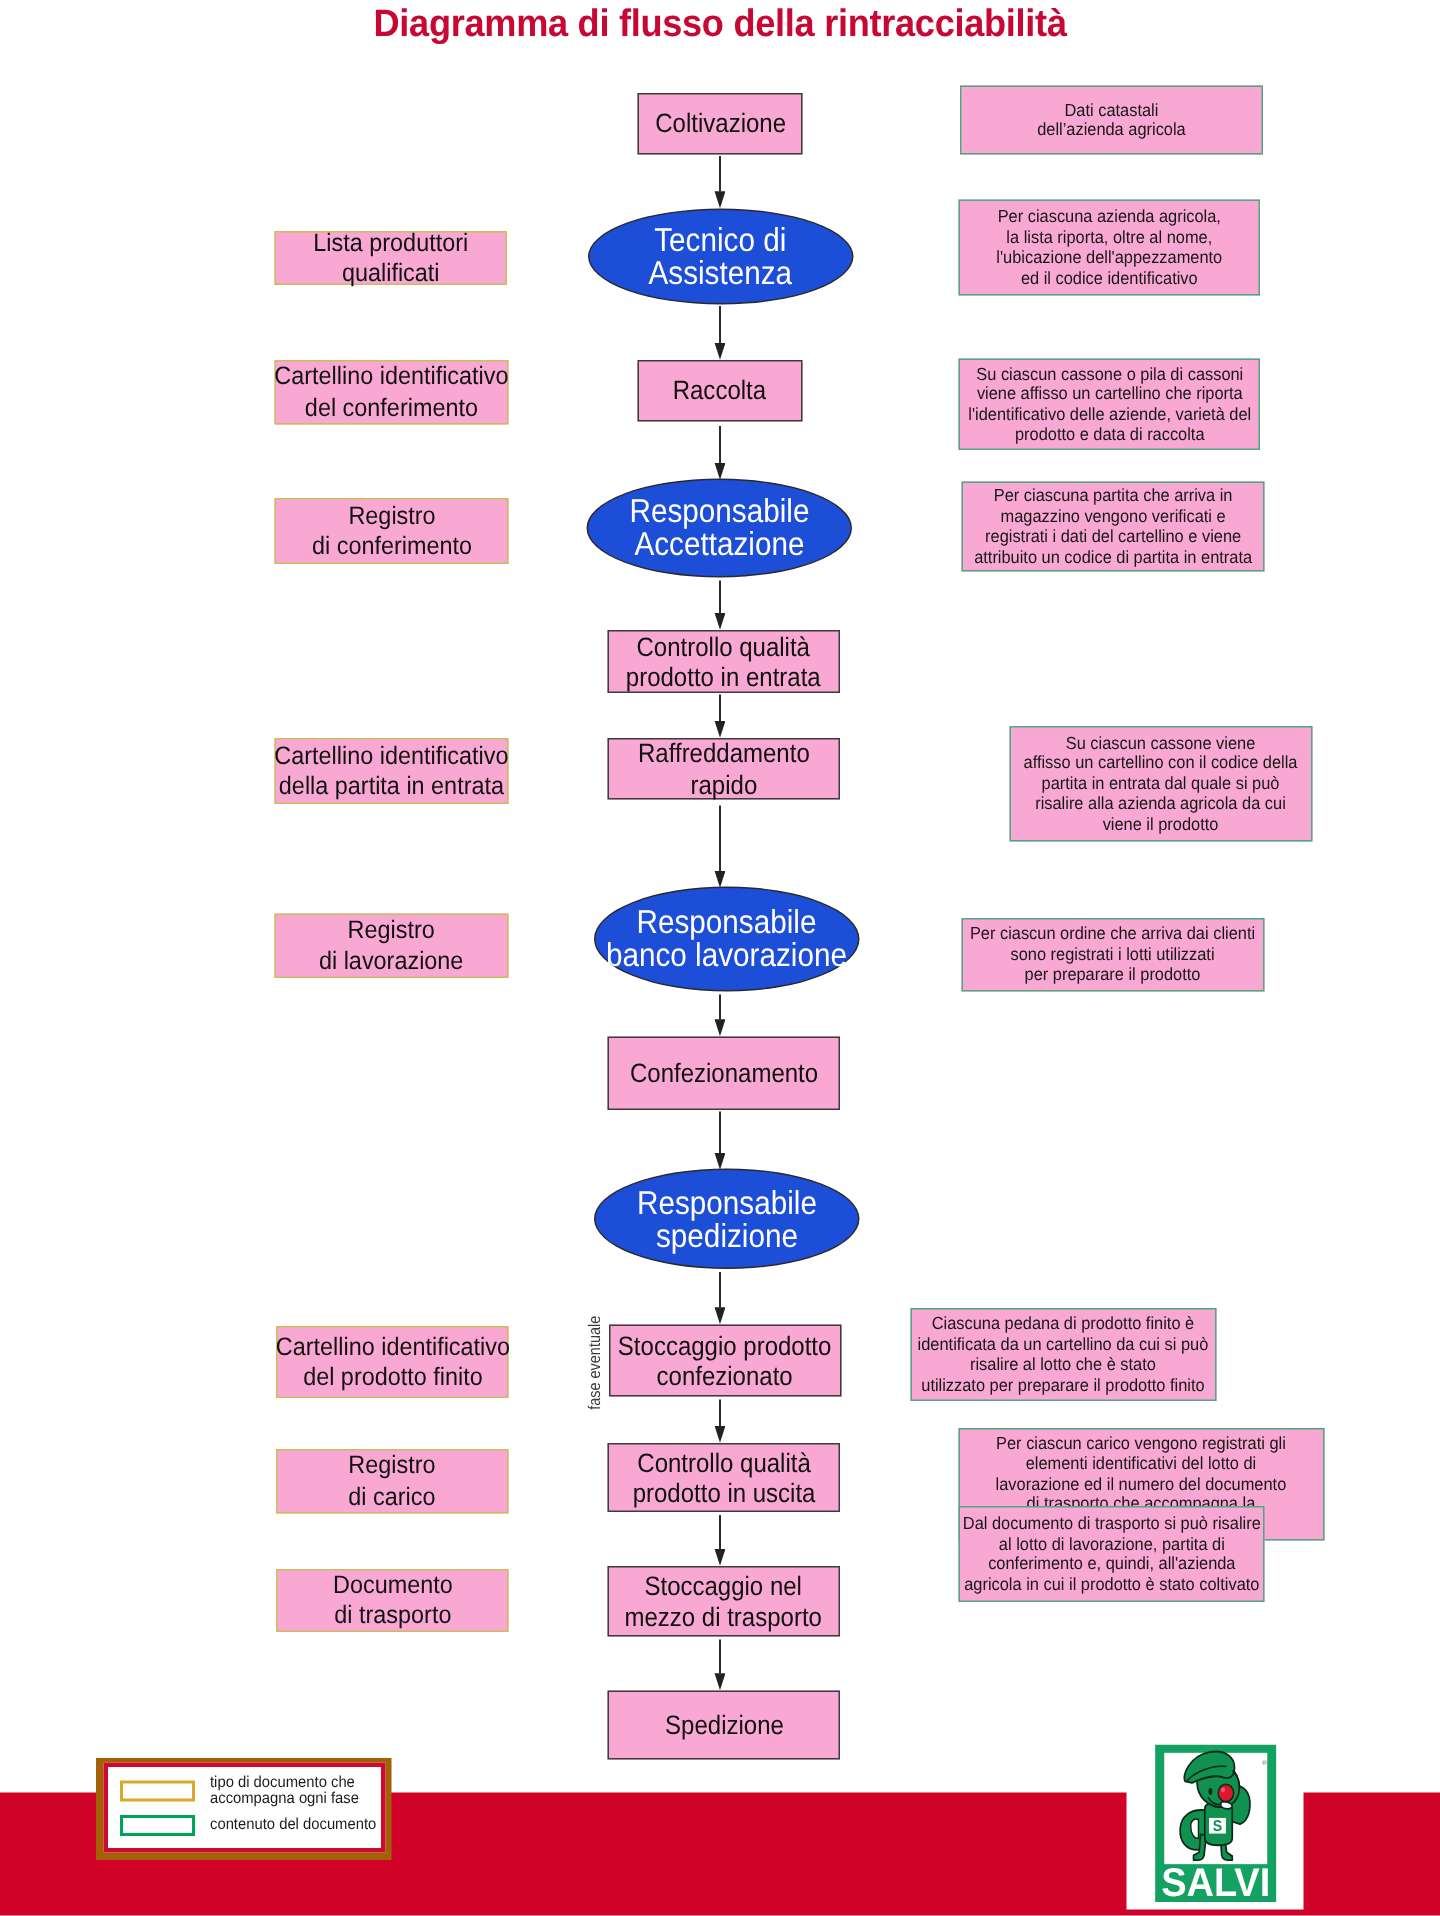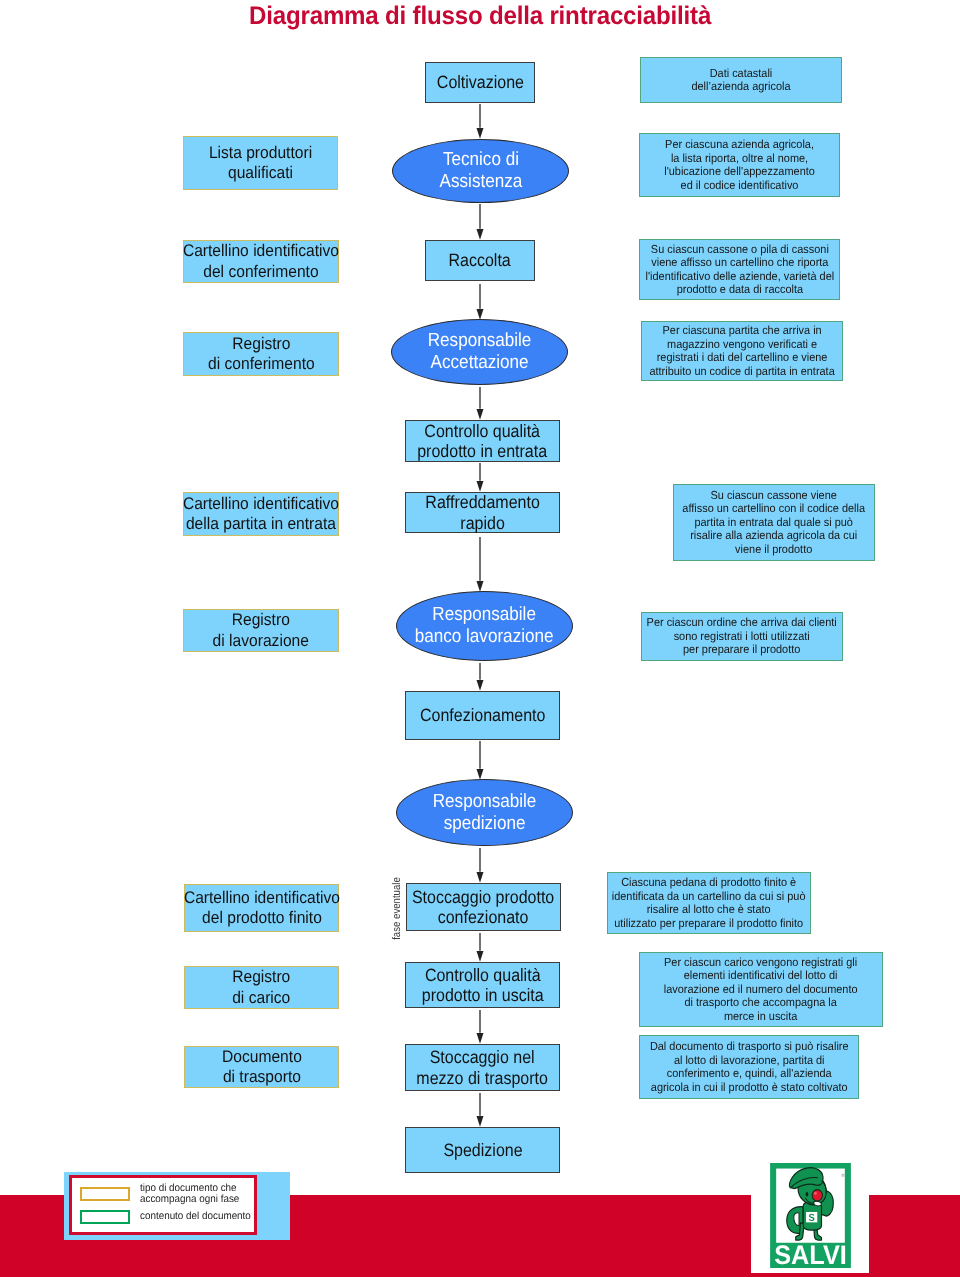--- a/index.html
+++ b/index.html
@@ -6,36 +6,36 @@
 html,body{margin:0;padding:0;}
 body{width:960px;height:1277px;background:#ffffff;overflow:hidden;
      font-family:"Liberation Sans",sans-serif;
      -webkit-font-smoothing:antialiased;text-rendering:geometricPrecision;}
 #page{position:relative;width:960px;height:1277px;will-change:transform;transform:translateZ(0);}
 *{user-select:none;}
 #title{position:absolute;left:0;top:2px;width:960px;text-align:center;
        color:#c70734;font-size:25.5px;font-weight:bold;letter-spacing:-0.2px;white-space:pre;
        transform:scaleX(0.945);transform-origin:481.5px 0;}
 .node{position:absolute;box-sizing:border-box;display:flex;align-items:center;
-      justify-content:center;text-align:center;white-space:pre;background:#7dd3fc;}
+      justify-content:center;text-align:center;white-space:pre;background:#f9a8d4;}
 .proc{border:1.1px solid #3c3c3c;color:#111111;font-size:17.8px;line-height:20.5px;}
-.ell{border-radius:50%;background:#3b82f6;border:1.1px solid #2a2a2a;color:#ffffff;
-     font-size:19px;line-height:22px;}
+.ell{border-radius:50%;background:#1d4ed8;border:1.1px solid #2a2a2a;color:#ffffff;
+     font-size:22px;line-height:22px;}
 .doc{border:1.2px solid #cdbb5e;color:#111111;font-size:16.8px;line-height:20.5px;}
 .note{border:1.1px solid #51a77f;color:#161616;font-size:11.7px;line-height:13.5px;}
 .tx{display:inline-block;transform-origin:center;}
 .proc .tx{transform:scaleX(0.9);}
 .ell .tx{transform:scaleX(0.9);}
 .doc .tx{transform:scaleX(0.93);}
 .note .tx{transform:scaleX(0.935);}
 #band{position:absolute;left:0;top:1195px;width:960px;height:82px;background:#d00228;}
 #side-label{position:absolute;left:392px;top:884px;width:11px;height:60px;
    font-size:11.2px;line-height:11px;color:#3a3a3a;writing-mode:vertical-rl;
    transform:rotate(180deg) scaleY(0.86);transform-origin:center;white-space:nowrap;}
-#legend{position:absolute;left:64px;top:1172px;width:226px;height:68px;background:#7dd3fc;}
+#legend{position:absolute;left:64px;top:1172px;width:197px;height:68px;background:#a16207;}
 #legend-frame{position:absolute;left:5px;top:3px;width:188px;height:60px;
    box-sizing:border-box;border:3.5px solid #cf0a2c;background:#ffffff;}
 .legend-row{position:absolute;display:flex;align-items:flex-start;}
 .legend-row.r1{left:8px;top:8.5px;}
 .legend-row.r2{left:8px;top:31.5px;}
 .legend-row.r2 .legend-text{margin-top:1px;}
 .legend-swatch{display:inline-block;width:50px;height:14.5px;box-sizing:border-box;
    margin-right:10px;flex:none;}
 .sw-doc{border:2px solid #d9a92e;}
 .sw-note{border:2px solid #00a457;}
@@ -85,21 +85,21 @@
 mezzo di trasporto</span></div>
   <div class="node proc" style="left:405px;top:1127px;width:155px;height:46px"><span class="tx">Spedizione</span></div>
   <div class="node ell" style="left:392px;top:139px;width:177px;height:64px"><span class="tx">Tecnico di
 Assistenza</span></div>
   <div class="node ell" style="left:391px;top:319px;width:177px;height:66px"><span class="tx">Responsabile
 Accettazione</span></div>
   <div class="node ell" style="left:396px;top:591px;width:177px;height:70px"><span class="tx">Responsabile
 banco lavorazione</span></div>
   <div class="node ell" style="left:396px;top:779px;width:177px;height:67px"><span class="tx">Responsabile
 spedizione</span></div>
-  <div class="node doc" style="left:183px;top:136px;width:155px;height:54px"><span class="tx">Lista produttori
+  <div class="node doc" style="left:183px;top:154px;width:155px;height:36px"><span class="tx">Lista produttori
 qualificati</span></div>
   <div class="node doc" style="left:183px;top:240px;width:156px;height:43px"><span class="tx">Cartellino identificativo
 del conferimento</span></div>
   <div class="node doc" style="left:183px;top:332px;width:156px;height:44px"><span class="tx">Registro
 di conferimento</span></div>
   <div class="node doc" style="left:183px;top:492px;width:156px;height:44px"><span class="tx">Cartellino identificativo
 della partita in entrata</span></div>
   <div class="node doc" style="left:183px;top:609px;width:156px;height:43px"><span class="tx">Registro
 di lavorazione</span></div>
   <div class="node doc" style="left:184px;top:884px;width:155px;height:48px"><span class="tx">Cartellino identificativo
@@ -132,21 +132,21 @@
 per preparare il prodotto</span></div>
   <div class="node note" style="left:607px;top:872px;width:204px;height:62px"><span class="tx">Ciascuna pedana di prodotto finito è
 identificata da un cartellino da cui si può
 risalire al lotto che è stato
 utilizzato per preparare il prodotto finito</span></div>
   <div class="node note" style="left:639px;top:952px;width:244px;height:75px"><span class="tx">Per ciascun carico vengono registrati gli
 elementi identificativi del lotto di
 lavorazione ed il numero del documento
 di trasporto che accompagna la
 merce in uscita</span></div>
-  <div class="node note" style="left:639px;top:1035px;width:220px;height:64px"><span class="tx">Dal documento di trasporto si può risalire
+  <div class="node note" style="left:639px;top:1004px;width:204px;height:64px"><span class="tx">Dal documento di trasporto si può risalire
 al lotto di lavorazione, partita di
 conferimento e, quindi, all'azienda
 agricola in cui il prodotto è stato coltivato</span></div>
   <div id="legend">
     <div id="legend-frame">
       <div class="legend-row r1">
         <span class="legend-swatch sw-doc"></span>
         <span class="legend-text">tipo di documento che
 accompagna ogni fase</span>
       </div>

